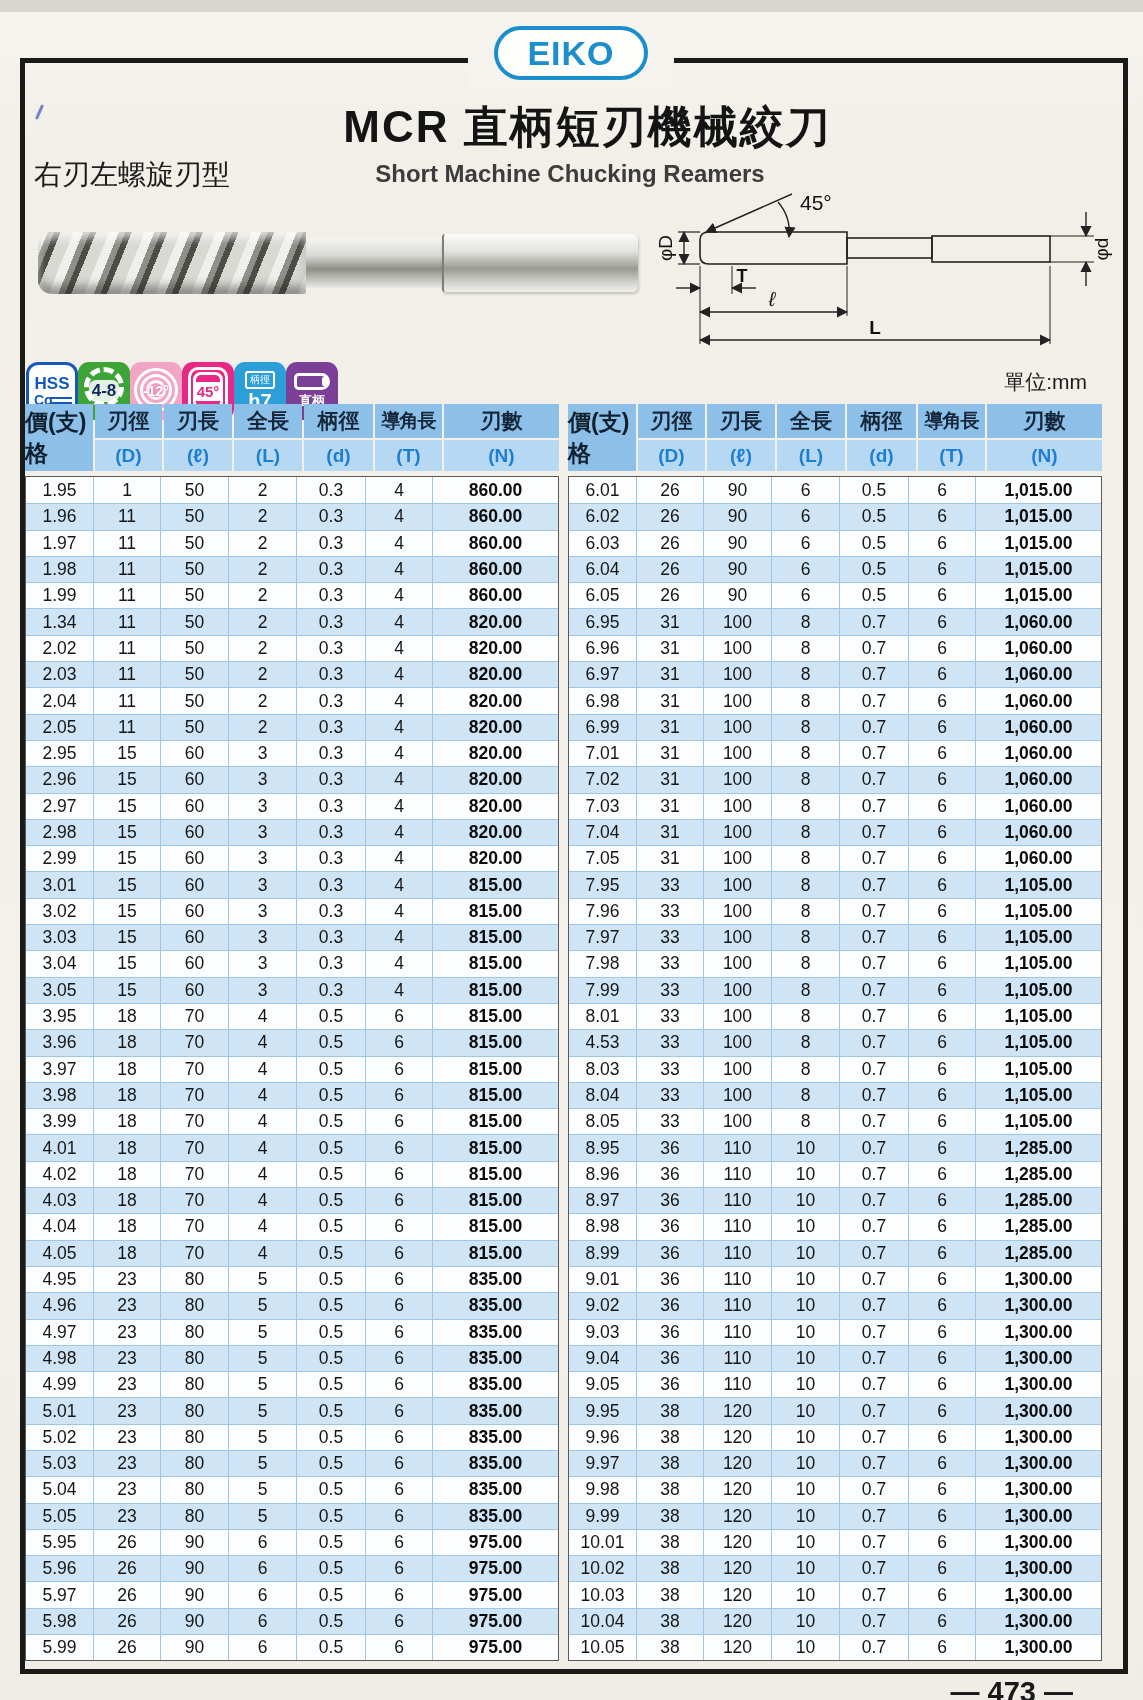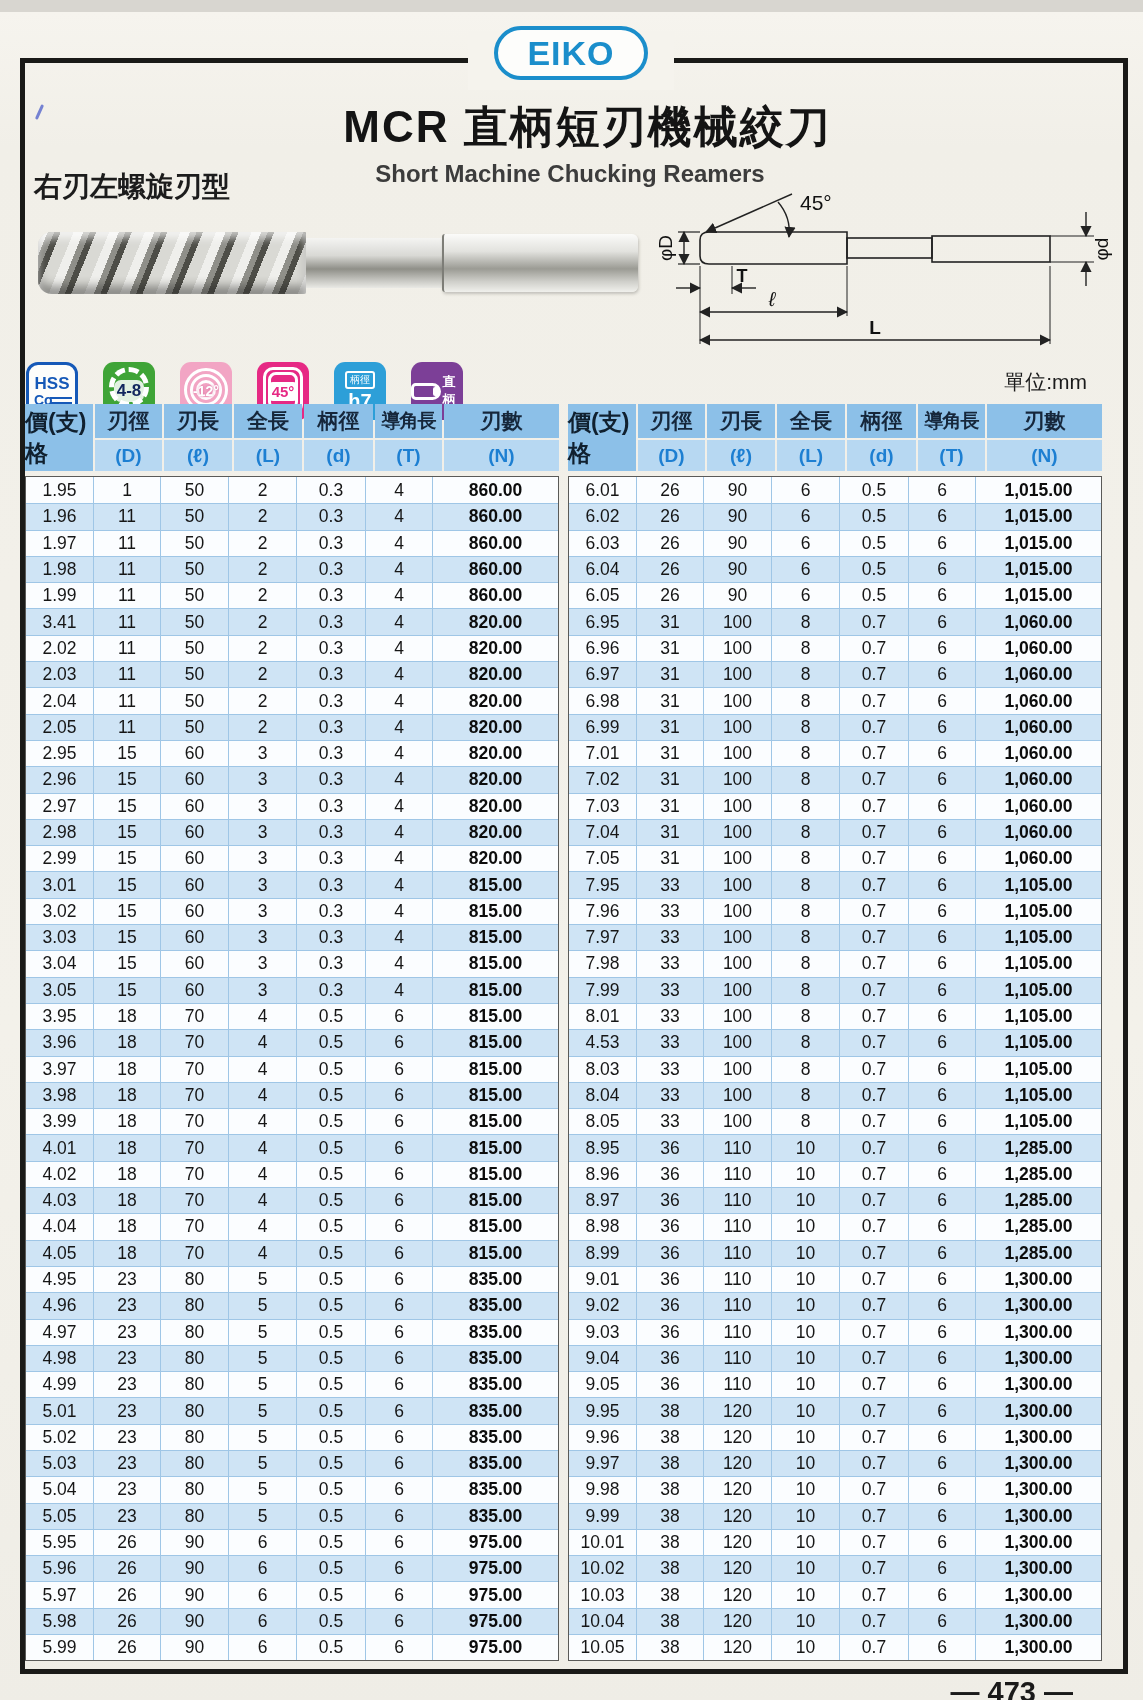--- a/index.html
+++ b/index.html
@@ -13,40 +13,40 @@
   
   .frame { position:absolute; left:20px; top:46px; width:1108px; height:1616px;
            border:5px solid #1a1a18; }
   .logo-band { position:absolute; left:468px; top:20px; width:206px; height:58px; background:#f5f3ed; }
   .logo { position:absolute; left:494px; top:14px; width:154px; height:54px;
           border:4px solid #1b8ecb; border-radius:27px; background:#fdfdfb;
           display:flex; align-items:center; justify-content:center; }
   .logo span { color:#1b8ecb; font-size:34px; font-weight:bold; letter-spacing:1px; }
   .title { position:absolute; left:16px; top:86px; width:1143px; text-align:center;
            font-size:44px; font-weight:bold; color:#141414; letter-spacing:2px; }
-  .type-label { position:absolute; left:34px; top:156px; font-size:28px; font-weight:bold; color:#1c1c1c; }
+  .type-label { position:absolute; left:34px; top:144px; font-size:28px; font-weight:normal; color:#1c1c1c; }
   .subtitle { position:absolute; left:290px; top:148px; width:560px; text-align:center;
               font-size:24px; font-weight:bold; color:#3c3c3c; }
   
   .photo { position:absolute; left:30px; top:200px; width:614px; height:102px; }
   .flutes { position:absolute; left:8px; top:20px; width:268px; height:62px;
             border-radius:14px 2px 2px 14px;
             background:repeating-linear-gradient(112deg,#efefec 0 9px,#8f8f89 9px 15px,#4d4d47 15px 21px,#d9d9d4 21px 33px);
             box-shadow:inset 0 6px 8px rgba(255,255,255,.7), inset 0 -8px 10px rgba(40,40,38,.45);
   }
   .neck { position:absolute; left:276px; top:26px; width:136px; height:50px;
           background:linear-gradient(180deg,#f4f4f2 0%,#d9d9d5 35%,#8f8f88 62%,#c7c7c2 85%,#e9e9e5 100%); }
   .shank { position:absolute; left:412px; top:22px; width:196px; height:58px; border-radius:3px 6px 6px 3px;
            background:linear-gradient(180deg,#fbfbf9 0%,#e2e2de 30%,#9b9b94 60%,#cfcfca 82%,#f0f0ec 100%);
            box-shadow:1px 2px 3px rgba(60,60,55,.25); border-left:2px solid #7d7d77; }
   
   .diagram { position:absolute; left:642px; top:170px; }
   .diagram svg text { font-family:"Liberation Sans", sans-serif; fill:#111; }
   
-  .badges { position:absolute; left:26px; top:350px; display:flex; gap:25px; }
+  .badges { position:absolute; left:26px; top:350px; display:flex; gap:0; }
   .badge { width:52px; height:58px; border-radius:11px; position:relative; overflow:hidden;
            display:flex; align-items:center; justify-content:center; }
   .badge-hss { background:#fdfdfb; border:3px solid #1659b8; border-radius:12px; flex-direction:column; }
   .badge-hss .l1 { color:#1659b8; font-weight:bold; font-size:17px; line-height:18px; }
   .badge-hss .l2 { color:#1659b8; font-weight:bold; font-size:14px; line-height:14px; align-self:flex-start; margin-left:5px; }
   .hss-stripes { position:absolute; right:3px; bottom:4px; width:22px; height:16px;
                  background:repeating-linear-gradient(180deg,#1659b8 0 2px,transparent 2px 5px); }
   .badge-48 { background:#3fa437; }
   .badge-48 .ring { position:absolute; left:6px; top:5px; width:40px; height:40px; border:5px dashed #ffffff; border-radius:50%; }
   .badge-48 .lbl { position:relative; z-index:2; background:rgba(255,255,255,.85); border-radius:7px; padding:1px 3px;
@@ -58,21 +58,21 @@
   .badge-m12 .c3 { left:16px; top:18px; width:20px; height:20px; }
   .badge-m12 .lbl { position:relative; z-index:2; color:#fff; font-weight:bold; font-size:14px; text-shadow:0 0 3px #d8699c; }
   .badge-45 { background:#e62984; }
   .badge-45 .p1 { position:absolute; left:6px; top:5px; width:40px; height:46px; border:3px solid #fff; border-radius:10px 10px 8px 8px; }
   .badge-45 .p2 { position:absolute; left:11px; top:10px; width:30px; height:38px; border:3px solid #fff; border-radius:8px; }
   .badge-45 .lbl { position:relative; z-index:2; background:#fff; border-radius:4px; padding:1px 3px;
                    color:#e62984; font-weight:bold; font-size:15px; }
   .badge-h7 { background:#2d9fd8; flex-direction:column; gap:1px; }
   .badge-h7 .top { border:2px solid #fff; border-radius:3px; color:#fff; font-size:10px; padding:0 3px; background:#2d9fd8; }
   .badge-h7 .lbl { color:#fff; font-weight:bold; font-size:20px; line-height:22px; }
-  .badge-zb { background:#7c3f97; flex-direction:row; gap:2px; }
+  .badge-zb { background:#7c3f97; flex-direction:column; gap:2px; }
   .badge-zb .cyl { width:36px; height:17px; border:3px solid #fff; border-radius:5px 9px 9px 5px; background:#7c3f97; position:relative; }
   .badge-zb .cyl:after { content:""; position:absolute; right:-1px; top:1px; width:6px; height:9px; background:#fff; border-radius:2px; }
   .badge-zb .lbl { color:#fff; font-weight:bold; font-size:13px; }
   .unit { position:absolute; right:56px; top:356px; font-size:21px; color:#1b1b1b; }
   
   .tables { position:absolute; left:25px; top:392px; width:1080px; display:flex; gap:9px; }
   .ptable { width:534px; }
   .thead { display:grid; grid-template-columns:68px 67px 68px 68px 69px 67px 1fr;
            grid-template-rows:34px 31px; column-gap:2px; row-gap:2px; margin-bottom:5px; }
   .th { background:#8cc0e8; display:flex; align-items:center; justify-content:center;
@@ -248,21 +248,21 @@
           <div class="row">
             <div class="cell">1.99</div>
             <div class="cell">11</div>
             <div class="cell">50</div>
             <div class="cell">2</div>
             <div class="cell">0.3</div>
             <div class="cell">4</div>
             <div class="cell price">860.00</div>
           </div>
           <div class="row">
-            <div class="cell">3.41</div>
+            <div class="cell">1.34</div>
             <div class="cell">11</div>
             <div class="cell">50</div>
             <div class="cell">2</div>
             <div class="cell">0.3</div>
             <div class="cell">4</div>
             <div class="cell price">820.00</div>
           </div>
           <div class="row">
             <div class="cell">2.02</div>
             <div class="cell">11</div>

